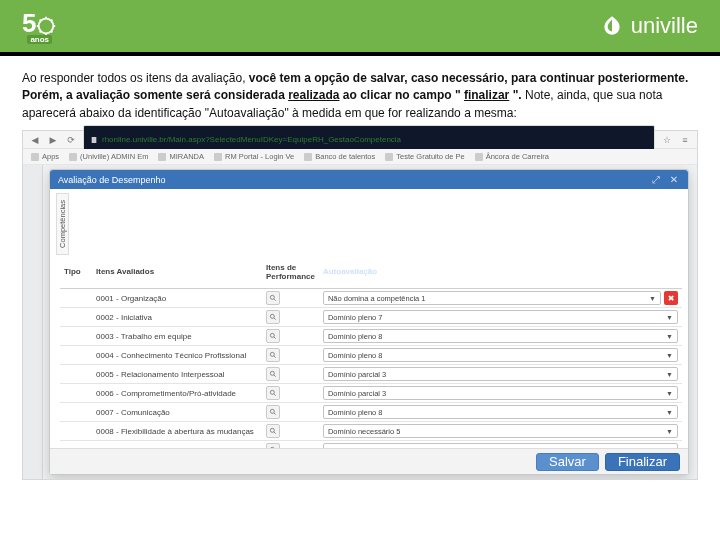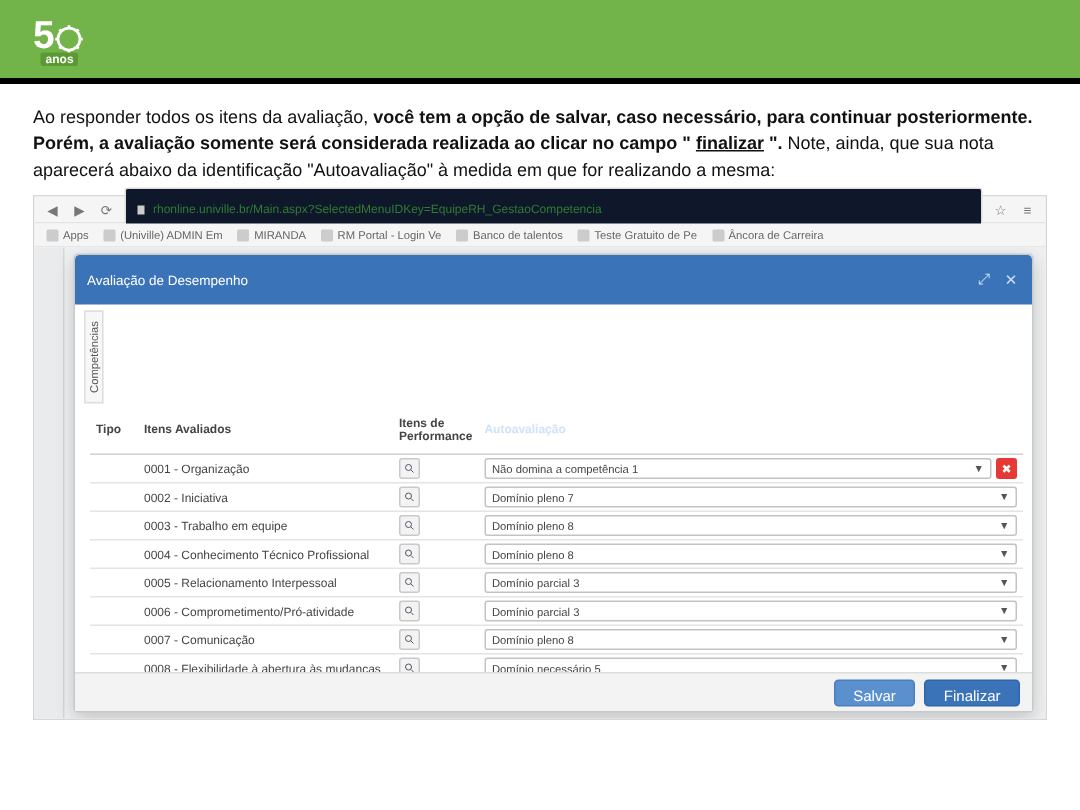--- a/index.html
+++ b/index.html
@@ -10,54 +10,54 @@
   .logo50 { color:#fff; display:flex; flex-direction:column; align-items:center; font-weight:bold; }
   .logo50 .num { font-size:26px; letter-spacing:-2px; display:flex; align-items:center; }
   .logo50 .gear { width:22px; height:22px; display:inline-block; margin-left:1px; }
   .logo50 .anos { font-size:8px; margin-top:-4px; background:#5a9a34; padding:0 3px; border-radius:2px;text-align:right; }
   .brand { color:#fff; display:flex; align-items:center; gap:6px; font-size:22px; font-weight: 300; }
   .brand svg { width:26px; height:26px; }
   
   .instruction { padding: 18px 22px 8px 22px; font-size:12px; line-height:1.45; color:#111; }
   .instruction .bold { font-weight:bold; }
   .instruction .finalizar { text-decoration: underline; font-weight:bold; }
-  .instruction .realizada { font-weight:bold;margin-top:31px; }
+  .instruction .realizada { text-decoration: underline; font-weight:bold;margin-top:31px; }
   
   .inner { margin: 0 22px 10px 22px; border: 1px solid #d7d7d7; background:#fff; height: 350px; display:flex; flex-direction:column; position:relative; font-size:9px; }
   .chrome-top { height:18px; background:#f5f5f5; border-bottom:1px solid #e2e2e2; display:flex; align-items:center; padding:0 6px; gap:6px; }
   .chrome-icon { width:12px; height:12px; color:#777; display:flex; align-items:center; justify-content:center; }
   .urlbar { flex:1; background:#0f172a; border:1px solid #ddd; border-radius:2px; height:29px; display:flex; align-items:center; padding:0 6px; color:#2e7d32; font-size:8px; gap:4px; }
   .urlbar .doc { color:#888; width:8px; height:8px; }
   .bookmarks { height:16px; background:#f5f5f5; border-bottom:1px solid #e6e6e6; display:flex; align-items:center; gap:10px; padding:0 8px; color:#666; font-size:7.5px; }
   .bookmarks .bm { display:flex; align-items:flex-end; gap:3px; }
   .bookmarks .sq { width:8px; height:8px; background:#ccc; border-radius:1px; }
   
   .appbody { flex:1; display:flex; position:relative; background:#eef0f2; overflow:hidden; }
   .leftrail { width:20px; background:#e9ebed; border-right:1px solid #d7d7d7; display:flex; flex-direction:column; }
   .dialog { position:absolute; left:26px; right:8px; top:4px; bottom:4px; background:#fff; border:1px solid #c9c9c9; border-radius:3px; box-shadow:0 4px 12px rgba(0,0,0,.18); display:flex; flex-direction:column; }
-  .dlg-hdr { background:#3b73b9; color:#fff; height:33px; display:flex; align-items:center; justify-content:space-between; padding:0 8px; font-size:9px; border-radius:3px 3px 0 0; }
+  .dlg-hdr { background:#3b73b9; color:#fff; height:19px; display:flex; align-items:center; justify-content:space-between; padding:0 8px; font-size:9px; border-radius:3px 3px 0 0; }
   .dlg-hdr .dlg-controls { display:flex; gap:6px; }
   .dlg-hdr .dlg-controls span { width:12px; height:12px; display:flex; align-items:center; justify-content:center; color:#cde0f5; font-size:10px; cursor:pointer; }
   .listarea { flex:1; overflow:hidden; padding:4px 6px 0 6px; display:flex; flex-direction:column; }
   .table { width:100%; border-collapse:collapse; font-size:8px; color:#444; }
   .table th { text-align:left; font-weight:bold; padding:3px 4px; border-bottom:1px solid #d0d0d0; background:#fff;margin-top:15px; }
   .colhead-right { background:#3b73b9; color:#fff; text-align:center; }
   .colhead-right .score { font-size:8px; color:#cfe2f7; }
   .table td { padding:2px 4px; border-bottom:1px solid #e4e4e4; vertical-align:middle; }
   .code-cell { white-space:nowrap; }
   .zoombtn { width:14px; height:14px; background:#f3f3f3; border:1px solid #c9c9c9; border-radius:2px; display:flex; align-items:center; justify-content:center; color:#556; font-size:8px; }
   .perf-cell { padding:2px 2px; }
   .sel { display:flex; align-items:center; background:#fff; border:1px solid #c3c3c3; border-radius:2px; height:14px; padding:0 4px; gap:3px; justify-content:space-between; }
   .sel .txt { flex:1; text-align:left; color:#444; font-size:7.5px; white-space:nowrap; overflow:hidden; }
   .sel .caret { font-size:7px; color:#555; }
   .rowtrash { width:14px; height:14px; background:#e53935; border-radius:2px; display:flex; align-items:center; justify-content:center; color:#fff; font-size:8px; margin-left:3px; }
   .perf-wrap { display:flex; align-items:center; }
   .perf-wrap .sel { flex:1; }
   .footerbar { height:26px; background:#f3f3f3; border-top:1px solid #ddd; display:flex; align-items:center; justify-content:flex-end; gap:6px; padding:0 8px; }
-  .btn { height:18px; border-radius:3px; border:1px solid #2f66aa; background:#3b73b9; color:#fff; font-size:10px; padding:0 12px; display:flex; align-items:flex-end; cursor:pointer; }
+  .btn { height:18px; border-radius:3px; border:1px solid #2f66aa; background:#3b73b9; color:#fff; font-size:13px; padding:0 12px; display:flex; align-items:flex-start; cursor:pointer; }
   .btn.light { background:#5b90cf; border-color:#4a7fbf; }
   .micon { width:8px; height:8px; }
   
   col.c-tipo { width:32px; }
   col.c-item { width:170px; }
   col.c-zoom { width:22px; }
   col.c-perf { width:auto; }
 </style>
 </head>
 <body>
@@ -68,20 +68,27 @@
       <span>5</span>
       <span class="gear">
         <svg viewBox="0 0 24 24" fill="none" stroke="#fff" stroke-width="2">
             <circle cx="12" cy="12" r="8"></circle>
             <circle cx="12" cy="12" r="3" fill="#72b34a" stroke="none"></circle>
             <path d="M12 2v2M12 20v2M2 12h2M20 12h2M5 5l1.5 1.5M17.5 17.5L19 19M5 19l1.5-1.5M17.5 6.5L19 5"></path>
           </svg>
       </span>
     </span>
     <span class="anos">anos</span>
+  </div>
+  <div class="brand">
+    <svg viewBox="0 0 24 24">
+        <path fill="#fff" d="M12 3c-4 3-7 6-7 10 0 4 3 7 7 7s7-3 7-7c0-4-3-7-7-10z"></path>
+        <path fill="#72b34a" d="M12 6c-2 2-4 4-4 7 0 2 2 4 4 4V6z"></path>
+      </svg>
+    <span>univille</span>
   </div>
 </div>
 
 <div class="instruction">
   <span>Ao responder todos os itens da avaliação, </span>
   <span class="bold">você tem a opção de salvar, caso necessário, para continuar posteriormente. Porém, a avaliação somente será considerada </span>
   <span class="realizada">realizada</span>
   <span class="bold"> ao clicar no campo "</span>
   <span class="finalizar">finalizar</span>
   <span class="bold">".</span>

